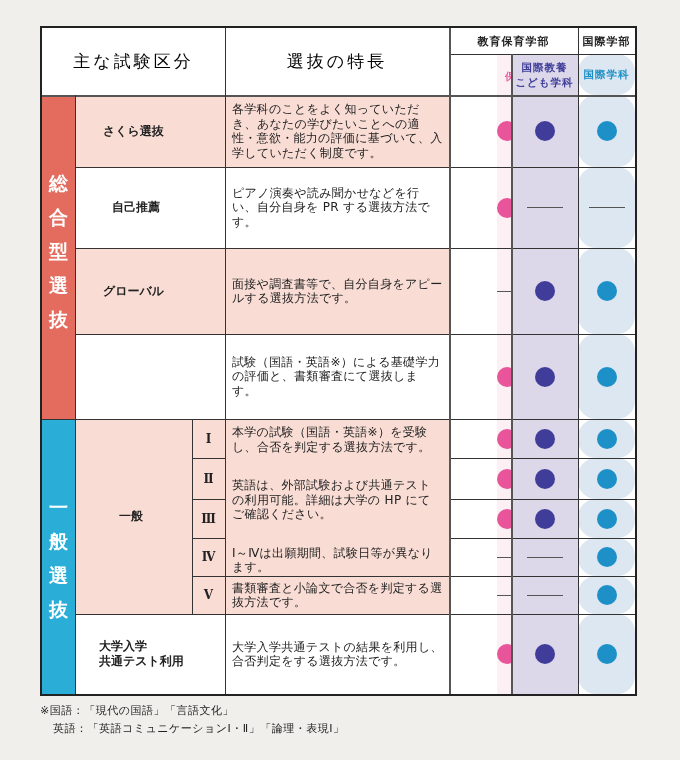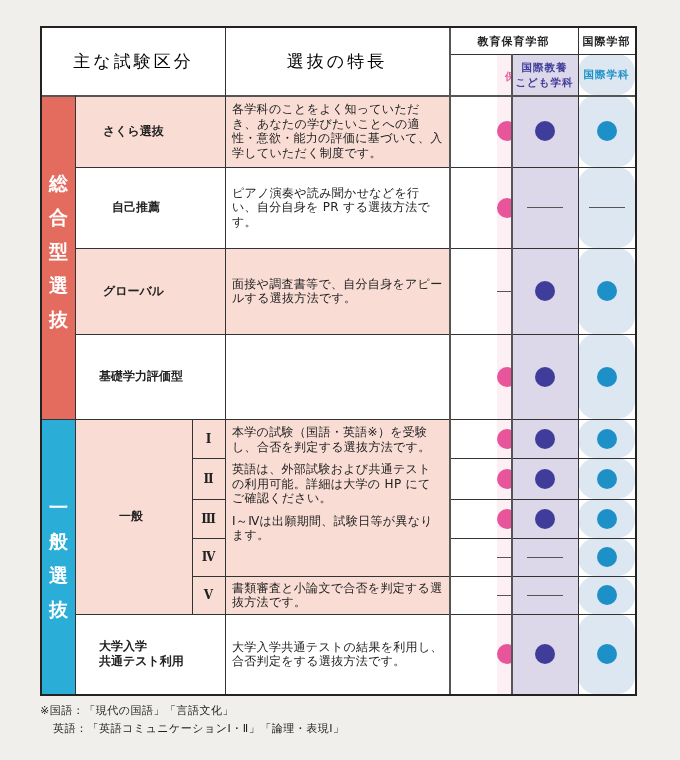--- a/index.html
+++ b/index.html
@@ -17,21 +17,21 @@
   .hdr-dept { font-size: 10.5px; font-weight: bold; letter-spacing: 1px; justify-content: center; text-align: center; line-height: 15px; }
 
   .sec { justify-content: center; align-items: flex-start; color: #fff; font-weight: bold; font-size: 19px; }
   .sec .vt { display: flex; flex-direction: column; align-items: center; gap: 8px; }
   .sec-sogo { background: #e46c5e; }
   .sec-ippan { background: #2aaed8; }
 
   .name { font-size: 12px; font-weight: bold; padding-left: 28px; line-height: 15px; }
   .num { font-size: 12px; font-weight: bold; justify-content: center; font-family: "DejaVu Serif", serif; }
   .desc { font-size: 12px; line-height: 14.5px; padding: 0 6px 0 7px; letter-spacing: 0.3px; }
-  .desc p + p { margin-top: 8px; }
+  .desc p + p { margin-top: 24px; }
 
   .pink-bg { background: #f9ddd5; }
   .white-bg { background: #ffffff; }
 
   .c1 { background: #fdf0f5; justify-content: flex-start; margin-left: 48px; }
   .c2 { background: #dcd8ea; justify-content: center; }
   .c3 { background: #dde7f1; justify-content: center; border-radius: 18px; }
 
   .dot { width: 20px; height: 20px; border-radius: 50%; }
   .dash { width: 36px; height: 0; border-top: 1.5px solid #555; }
@@ -110,21 +110,21 @@
   <div class="cell c1" style="left:407px; top:220px; width:62px; height:86px;">
       <div class="dash"></div>
     </div>
   <div class="cell c2" style="left:469px; top:220px; width:67px; height:86px;">
       <div class="dot" style="background:#3f3d99"></div>
     </div>
   <div class="cell c3" style="left:536px; top:220px; width:57px; height:86px;">
       <div class="dot" style="background:#1e90c8"></div>
     </div>
 
-  <div class="cell name white-bg" style="left:33px; top:306px; width:150px; height:85px; padding-left:24px;">基礎学力評価型</div>
+  <div class="cell desc white-bg" style="left:183px; top:306px; width:224px; height:85px;">試験（国語・英語※）による基礎学力の評価と、書類審査にて選抜します。</div>
   <div class="cell c1" style="left:407px; top:306px; width:62px; height:85px;">
       <div class="dot" style="background:#e8559a"></div>
     </div>
   <div class="cell c2" style="left:469px; top:306px; width:67px; height:85px;">
       <div class="dot" style="background:#3f3d99"></div>
     </div>
   <div class="cell c3" style="left:536px; top:306px; width:57px; height:85px;">
       <div class="dot" style="background:#1e90c8"></div>
     </div>
 

